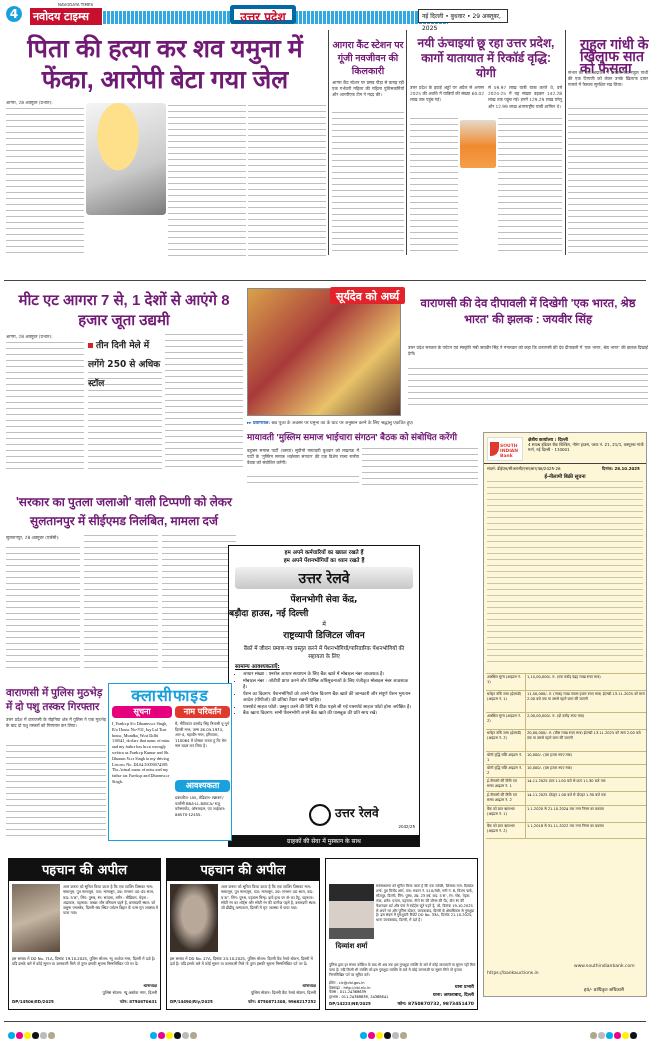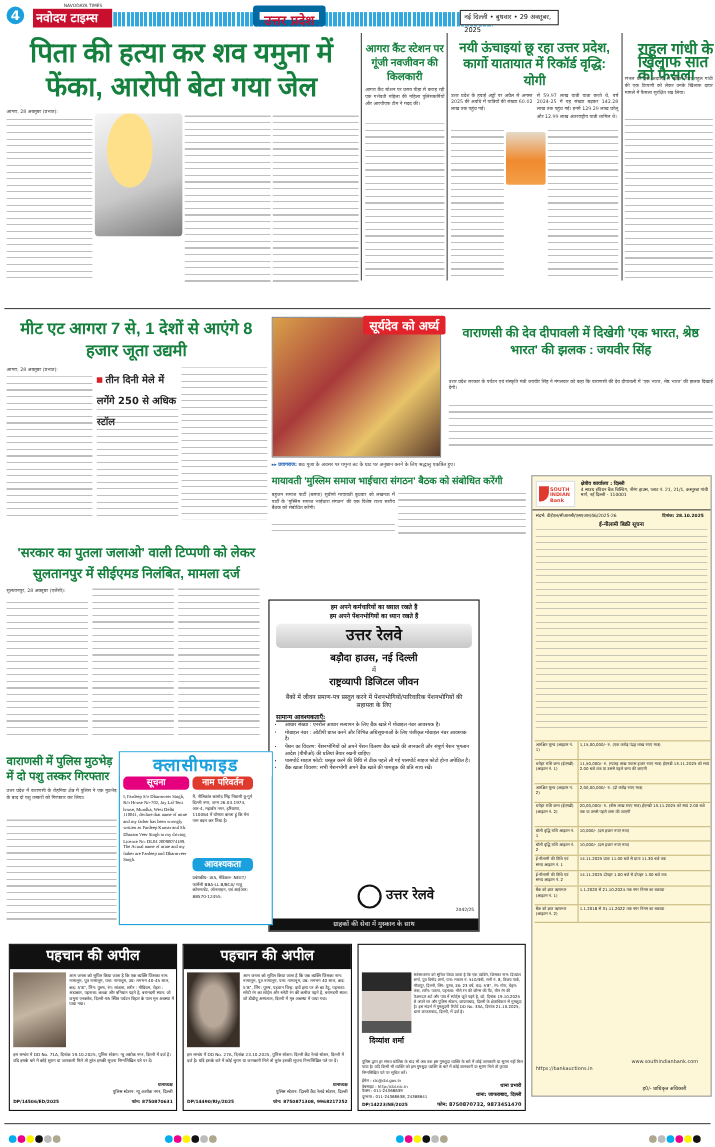--- a/index.html
+++ b/index.html
@@ -3,23 +3,23 @@
 <meta charset="utf-8">
 <style>
 *{box-sizing:border-box;margin:0;padding:0}
 body{width:650px;height:1043px;background:#fff;font-family:"DejaVu Sans",sans-serif;color:#111;position:relative;overflow:hidden}
 .abs{position:absolute}
 .masthead{top:0;left:0;width:650px;height:28px}
 .pgnum{left:6px;top:6px;width:16px;height:16px;border-radius:50%;background:#1aa0dc;color:#fff;font-size:12px;font-weight:bold;text-align:center;line-height:16px}
 .brand{left:30px;top:8px;width:72px;height:17px;background:#c8102e;color:#fff;font-size:11px;font-weight:bold;padding-left:3px;line-height:17px}
 .brand-small{left:58px;top:2px;font-size:4px;color:#333}
 .stripe{left:103px;top:11px;width:345px;height:13px;background:repeating-linear-gradient(90deg,#2fa9e0 0 3px,#fff 3px 4px)}
-.section-tab{left:230px;top:5px;width:66px;height:19px;background:#fff;border:6px solid #0369a1;border-radius:3px;font-size:12px;font-weight:bold;text-align:center;line-height:17px;color:#c8102e}
+.section-tab{left:230px;top:5px;width:66px;height:19px;background:#fff;border:4px solid #0369a1;border-radius:3px;font-size:12px;font-weight:bold;text-align:center;line-height:17px;color:#c8102e}
 .dateline{left:418px;top:9px;width:90px;height:14px;border:1px solid #333;background:#fff;font-size:6px;line-height:12px;padding-left:3px}
-.hl{font-family:"Liberation Sans",sans-serif;font-weight:bold;color:#15803d;line-height:1.15}
+.hl{font-family:"Liberation Sans",sans-serif;font-weight:bold;color:#701a75;line-height:1.15}
 .body-txt{font-size:4.3px;line-height:6.2px;color:#444;text-align:justify}
 .col-lines{background:repeating-linear-gradient(180deg,#8a8a8a 0 1px,transparent 1px 6px);opacity:.55}
 .redsub{font-size:9px;font-weight:bold;color:#222;line-height:11px}
 .redsq{display:inline-block;width:5px;height:5px;background:#d61f26;margin-right:3px}
 .photo{background:linear-gradient(135deg,#d9a24a,#a83a3a 40%,#e8c36a 70%,#5b3a2a)}
 .suryatag{background:#e3232b;color:#fff;font-size:11px;font-weight:bold;padding:1px 6px;border-radius:2px}
 .caption{font-size:4.5px;color:#333}
 .caption b{color:#1a5fb4}
 .adbox{border:1.5px solid #111;background:#fff}
 .clsbox{border:1px solid #1aa0dc;background:#fff}
@@ -158,25 +158,26 @@
   <div class="abs" style="left:3px;top:537px;font-size:4.5px;color:#333">https://bankauctions.in</div>
   <div class="abs" style="left:100px;top:553px;font-size:4.5px">ह0/- प्राधिकृत अधिकारी</div>
 </div>
 
 <div class="abs hl" style="left:6px;top:493px;width:236px;font-size:12px;line-height:19px;text-align:center">'सरकार का पुतला जलाओ' वाली टिप्पणी को लेकर सुलतानपुर में सीईएमड निलंबित, मामला दर्ज</div>
 <div class="abs body-txt" style="left:6px;top:535px;width:74px">सुलतानपुर, 28 अक्तूबर (एजेंसी):</div>
 <div class="abs col-lines" style="left:6px;top:547px;width:74px;height:125px"></div>
 <div class="abs col-lines" style="left:84px;top:535px;width:74px;height:137px"></div>
 <div class="abs col-lines" style="left:162px;top:535px;width:74px;height:137px"></div>
 
-<div class="abs adbox" style="left:244px;top:545px;width:192px;height:302px">
+<div class="abs adbox" style="left:228px;top:545px;width:192px;height:302px">
   <div style="font-size:5.5px;text-align:center;margin-top:2px;font-weight:bold">हम अपने कर्मचारियों का ख्याल रखते हैं</div>
   <div style="font-size:5.5px;text-align:center;font-weight:bold">हम अपने पेंशनभोगियों का ध्यान रखते हैं</div>
   <div style="margin:3px 6px;background:linear-gradient(180deg,#f0f0f0,#c8c8c8);border-radius:4px;font-size:14px;font-weight:bold;text-align:center;height:22px;line-height:22px">उत्तर रेलवे</div>
-  <div style="font-size:9px;font-weight:bold;text-align:center;line-height:14px">बड़ौदा हाउस, नई दिल्ली</div>
+  <div style="font-size:9px;font-weight:bold;text-align:center;line-height:14px">पेंशनभोगी सेवा केंद्र,</div>
+  <div style="font-size:9px;font-weight:bold;text-align:left;line-height:14px">बड़ौदा हाउस, नई दिल्ली</div>
   <div style="font-size:6px;text-align:center;line-height:8px">में</div>
   <div style="font-size:9px;font-weight:bold;text-align:center;line-height:14px">राष्ट्रव्यापी डिजिटल जीवन</div>
   <div style="font-size:5.5px;text-align:center;margin:2px 8px;line-height:8px">बैंकों में जीवन प्रमाण-पत्र प्रस्तुत करने में पेंशनभोगियों/पारिवारिक पेंशनभोगियों की सहायता के लिए</div>
   <div style="font-size:5.5px;text-decoration:underline;margin-left:6px;font-weight:bold">सामान्य आवश्यकताएँ:</div>
   <ul style="font-size:4.5px;line-height:6.5px;margin:1px 6px 0 14px">
     <li>आधार संख्या : एनरोल आधार सत्यापन के लिए बैंक खाते में मोबाइल नंबर आवश्यक है।</li>
     <li>मोबाइल नंबर : ओटीपी प्राप्त करने और विभिन्न अधिसूचनाओं के लिए पंजीकृत मोबाइल नंबर आवश्यक है।</li>
     <li>पेंशन का विवरण: पेंशनभोगियों को अपने पेंशन वितरण बैंक खाते की जानकारी और संपूर्ण पेंशन भुगतान आदेश (पीपीओ) की प्रतियां तैयार रखनी चाहिए।</li>
     <li>पासपोर्ट साइज फोटो: प्रस्तुत करने की तिथि से ठीक पहले ली गई पासपोर्ट साइज फोटो होना अपेक्षित है।</li>
     <li>बैंक खाता विवरण: सभी पेंशनभोगी अपने बैंक खाते की पासबुक की प्रति साथ रखें।</li>
@@ -184,21 +185,21 @@
   <div style="position:absolute;left:80px;top:258px;width:22px;height:22px;border:2px solid #111;border-radius:50%"></div>
   <div style="position:absolute;left:106px;top:258px;font-size:12px;font-weight:bold">उत्तर रेलवे</div>
   <div style="position:absolute;right:4px;top:278px;font-size:4px">2042/25</div>
   <div style="position:absolute;left:0;bottom:0;width:100%;background:#111;color:#fff;font-size:6px;text-align:center;height:11px;line-height:11px">ग्राहकों की सेवा में मुस्कान के साथ</div>
 </div>
 
 <div class="abs hl" style="left:6px;top:685px;width:100px;font-size:10.5px;line-height:14px">वाराणसी में पुलिस मुठभेड़ में दो पशु तस्कर गिरफ्तार</div>
 <div class="abs body-txt" style="left:6px;top:717px;width:100px">उत्तर प्रदेश में वाराणसी के रोहनिया क्षेत्र में पुलिस ने एक मुठभेड़ के बाद दो पशु तस्करों को गिरफ्तार कर लिया।</div>
 <div class="abs col-lines" style="left:6px;top:745px;width:100px;height:93px"></div>
 
-<div class="abs clsbox" style="left:108px;top:683px;width:140px;height:158px">
+<div class="abs clsbox" style="left:108px;top:683px;width:124px;height:158px">
   <div class="cls-title">क्लासीफाइड</div>
   <div class="abs pill" style="left:3px;top:22px;width:60px;background:#e6007e">सूचना</div>
   <div class="abs" style="left:3px;top:37px;width:60px;font-family:'Liberation Serif',serif;font-size:4.2px;line-height:5.8px">I, Pardeep S/o Dharmveer Singh, R/o House No-702, Jay Lal Tent house, Mundka, West Delhi 110041, declare that name of mine and my father has been wrongly written as Pardeep Kumar and Sh. Dharam Veer Singh in my driving Licence No. DL04 20090074189. The Actual name of mine and my father are Pardeep and Dharmveer Singh.</div>
   <div class="abs pill" style="left:66px;top:22px;width:55px;background:#e03a2f">नाम परिवर्तन</div>
   <div class="abs" style="left:66px;top:37px;width:55px;font-size:3.8px;line-height:5.5px">मैं, नीतिकांत कामोद सिंह निवासी यू-गुर्ग दिल्ली नगर, जन्म 26.03.1974, आर-4, महावीर नगर, हरियाणा, 110064 में घोषणा करता हूं कि मेरा नाम बदल कर लिया है।</div>
   <div class="abs pill" style="left:66px;top:96px;width:55px;background:#1aa0dc">आवश्यकता</div>
   <div class="abs" style="left:66px;top:111px;width:55px;font-size:3.8px;line-height:5.5px">प्रबंधकीय- IAS, मेडिकल- NEET/ फार्मेसी BBA-LL.B/BCA/ राजू कॉनसल्टेंट, ऑनलाइन, एवं आईआर: 88570-12455.</div>
 </div>
 
 <div class="abs appeal" style="left:8px;top:858px;width:153px;height:152px">

